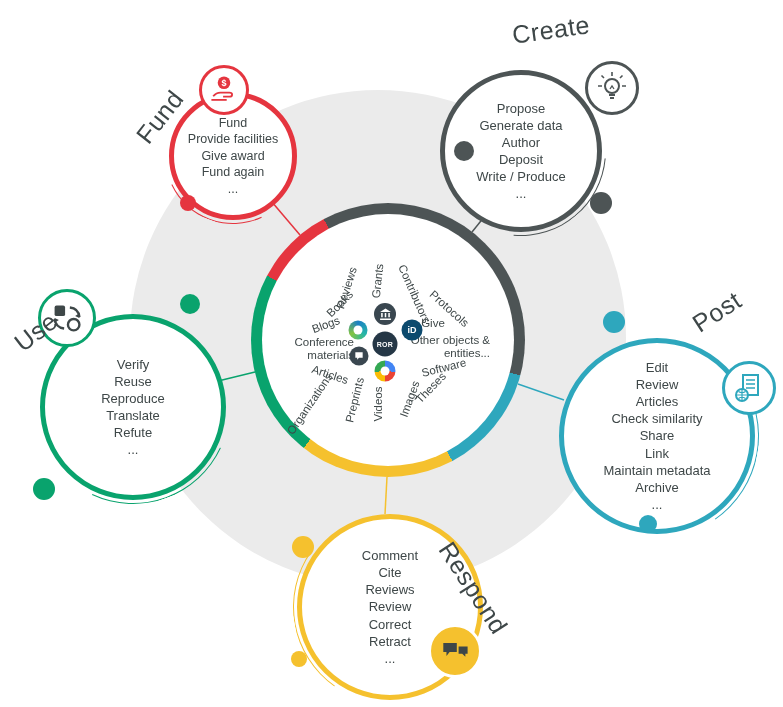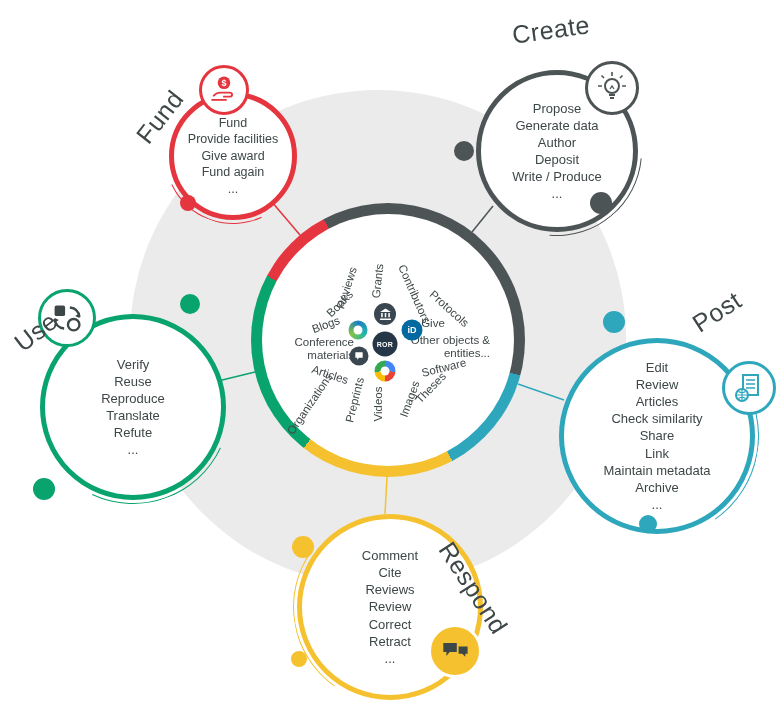--- a/index.html
+++ b/index.html
@@ -101,21 +101,21 @@
   <div class="clabel wrap" style="left:450px;top:347px;width:80px">Other objects &amp; entities...</div>
 
   <div class="logo" style="left:385px;top:314px;width:22px;height:22px;background:#3a4750">
     <svg width="13" height="13" viewBox="0 0 12 12">
       <path d="M6 0.5 L11 3.6 H1 Z M2 4.6 H3.4 V8.6 H2 Z M5.3 4.6 H6.7 V8.6 H5.3 Z M8.6 4.6 H10 V8.6 H8.6 Z M1 9.6 H11 V11 H1 Z" fill="#fff"></path>
     </svg>
   </div>
   <div class="logo" style="left:358px;top:330px;width:19px;height:19px;background:conic-gradient(#1b7fc4,#25b5a9,#83c441,#1b7fc4)">
     <span class="hole"></span>
   </div>
-  <div class="logo" style="left:412px;top:330px;width:21px;height:21px;background:#0369a1;font-size:9px">
+  <div class="logo" style="left:412px;top:330px;width:21px;height:21px;background:#0c4a6e;font-size:9px">
     <span>iD</span>
   </div>
   <div class="logo" style="left:385px;top:344px;width:25px;height:25px;background:#253746;font-size:7px;letter-spacing:.3px">
     <span>ROR</span>
   </div>
   <div class="logo" style="left:359px;top:356px;width:19px;height:19px;background:#3a4750">
     <svg width="11" height="11" viewBox="0 0 12 12">
       <path d="M2 2 H10 V8 H6 L4 10 V8 H2 Z" fill="#fff"></path>
     </svg>
   </div>
@@ -136,21 +136,21 @@
   <div class="badge" style="left:224px;top:90px;width:44px;height:44px;--c:#e5353f">
     <svg width="36" height="36" viewBox="0 0 40 40">
       <circle cx="20" cy="12" r="7" fill="#e5353f"></circle>
       <text x="20" y="15.8" text-anchor="middle" font-size="10" font-weight="bold" fill="#fff" font-family="Liberation Sans, sans-serif">$</text>
       <path d="M8 27 q4 -5 10 -4 h8 q3 0 3 2.2 q0 2.2 -3 2.2 h-7" fill="none" stroke="#e5353f" stroke-width="2"></path>
       <path d="M6 31 h17" stroke="#e5353f" stroke-width="2"></path>
     </svg>
   </div>
   <div class="ntitle" style="left:160px;top:117px;--r:-52deg">Fund</div>
 
-  <div class="sat" style="left:476px;top:70px;width:152px;height:152px;--c:#4d5455;--a:140deg">
+  <div class="sat" style="left:440px;top:70px;width:152px;height:152px;--c:#4d5455;--a:140deg">
     <div class="items">
       <div>Propose</div>
       <div>Generate data</div>
       <div>Author</div>
       <div>Deposit</div>
       <div>Write / Produce</div>
       <div>...</div>
     </div>
   </div>
   <div class="dot" style="left:464px;top:151px;width:20px;height:20px;--c:#4d5455"></div>

